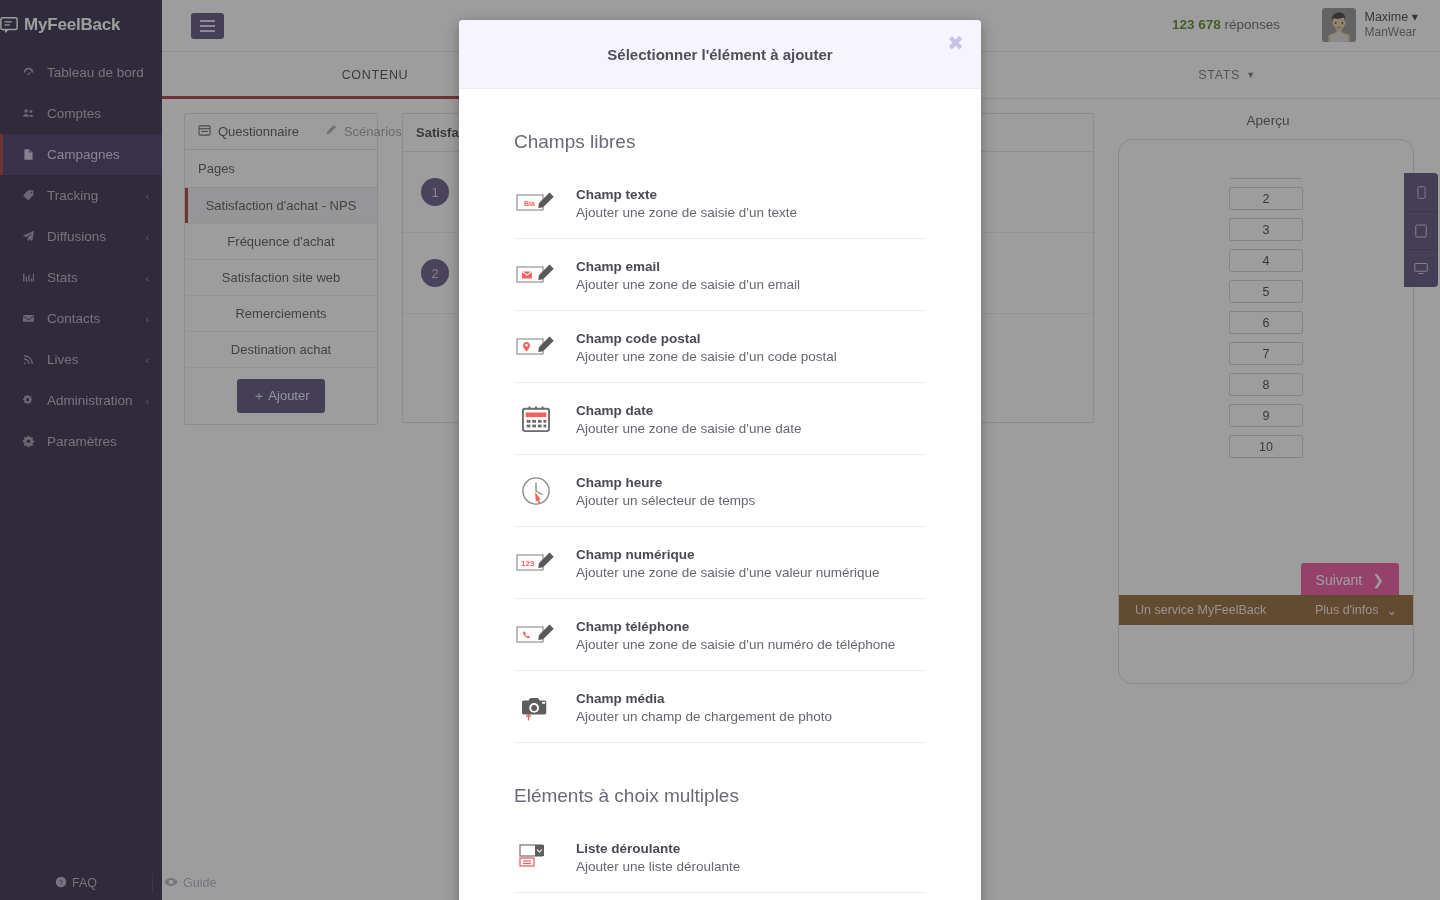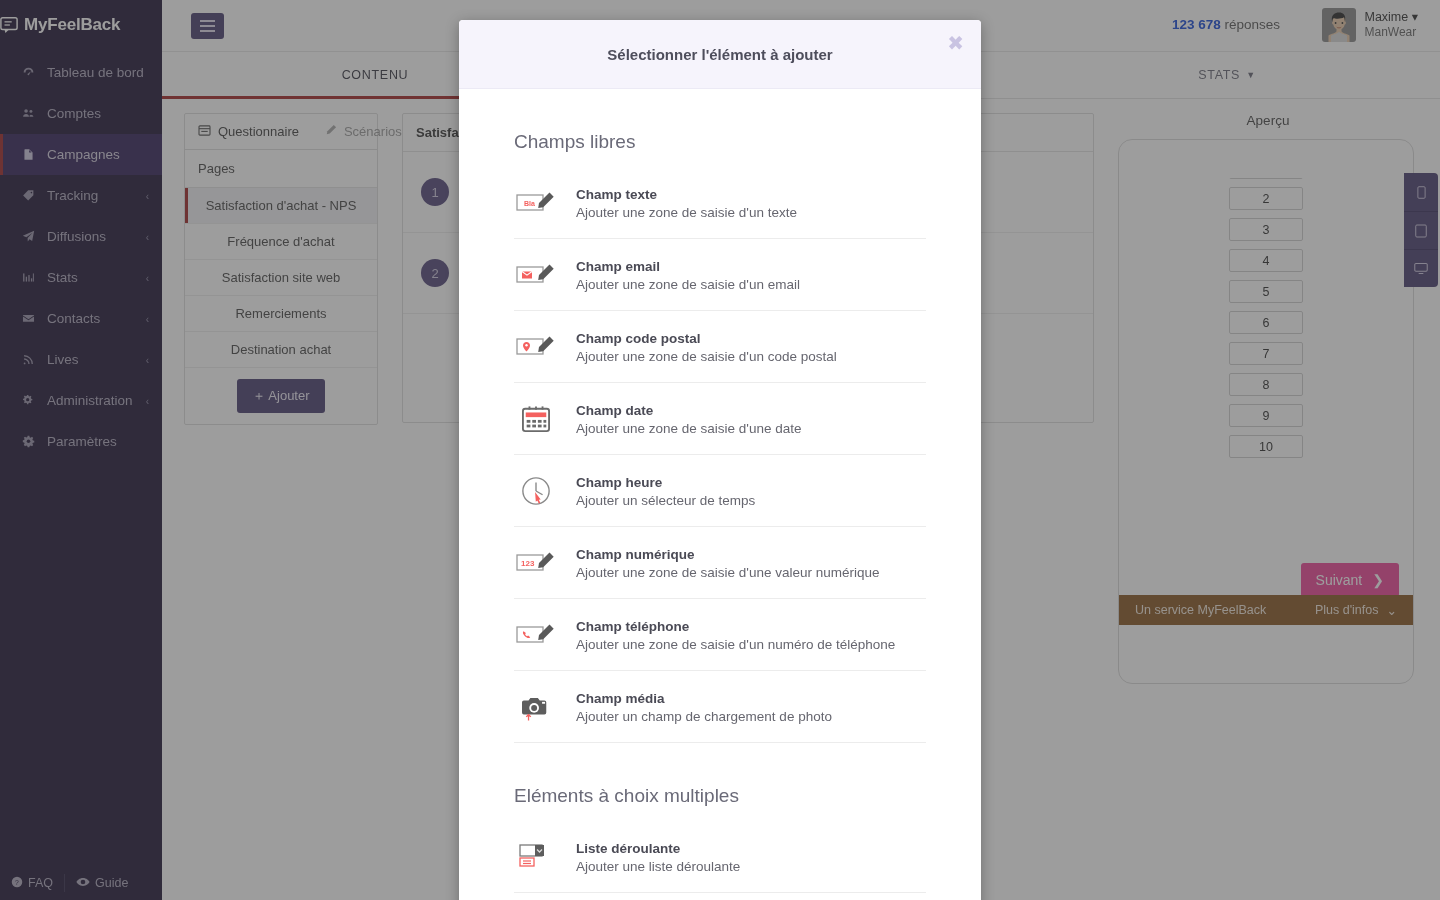--- a/index.html
+++ b/index.html
@@ -50,21 +50,21 @@
     position: absolute; right: 13px; top: 50%; transform: translateY(-50%);
     font-size: 10px; color: #8a83a0;
   }
   .side-footer {
     position: absolute; bottom: 0; left: 0; width: 100%;
     height: 34px; display: flex; align-items: center;
     font-size: 12.5px; color: #b0aabf;
   }
   .side-footer .sf {
     display: flex; align-items: center; gap: 5px; padding: 0 11px;
-    height: 18px; cursor: pointer;
+    height: 18px; cursor: pointer; margin-left: 44px;
   }
   .side-footer .sf + .sf { border-left: 1px solid #3b3252; }
 
   
   .main {
     position: absolute; left: 162px; top: 0;
     width: 1278px; height: 900px;
     background: #ffffff;
   }
   .topbar {
@@ -76,21 +76,21 @@
     width: 33px; height: 26px; border-radius: 3px;
     background: #4d4272; display: flex; flex-direction: column;
     align-items: center; justify-content: center; gap: 3px;
     cursor: pointer;
   }
   .burger span { display: block; width: 15px; height: 2px; background: #ded9ea; }
   .responses {
     position: absolute; right: 160px; top: 17px;
     font-size: 13.5px; color: #5b5b5b;
   }
-  .responses b { color: #1d4ed8; font-weight: bold; }
+  .responses b { color: #4d7c0f; font-weight: bold; }
   .user {
     position: absolute; right: 22px; top: 8px;
     display: flex; align-items: center; gap: 8px; cursor: pointer;
   }
   .avatar {
     width: 34px; height: 34px; border-radius: 3px; overflow: hidden;
     display: inline-block;
   }
   .user-txt { font-size: 12.5px; line-height: 15px; color: #555; }
   .user-txt .nm { color: #333; }

